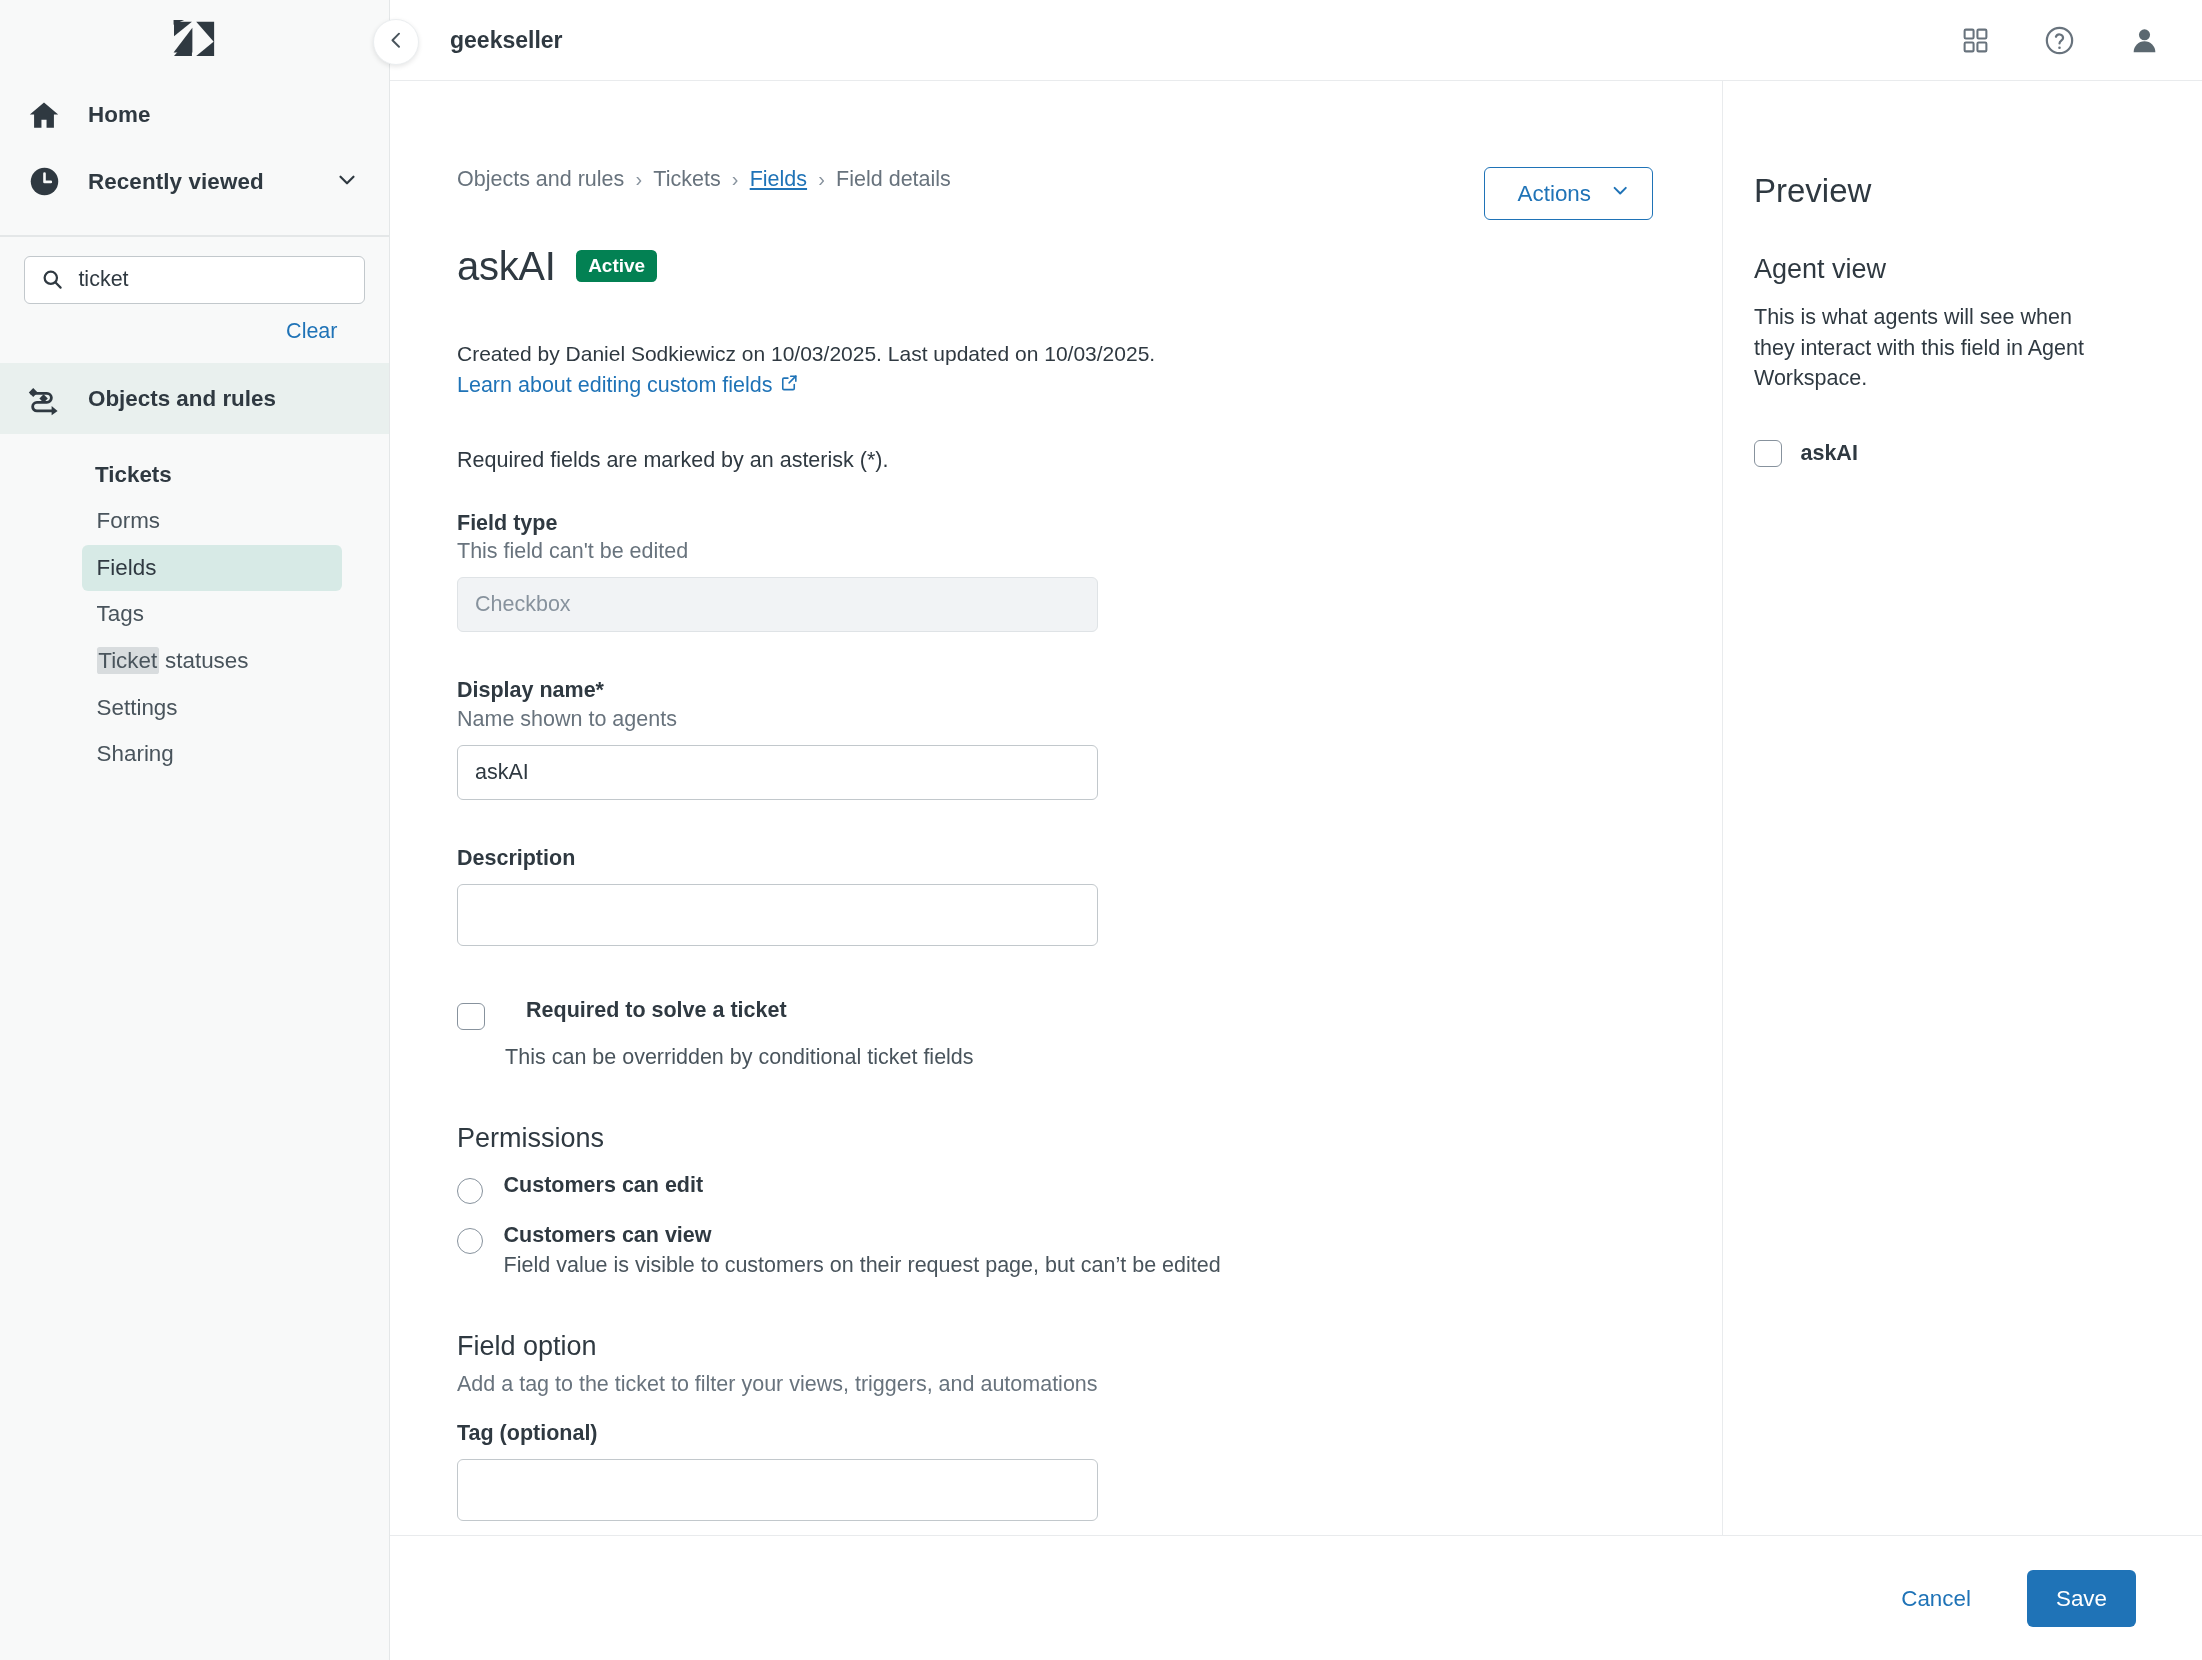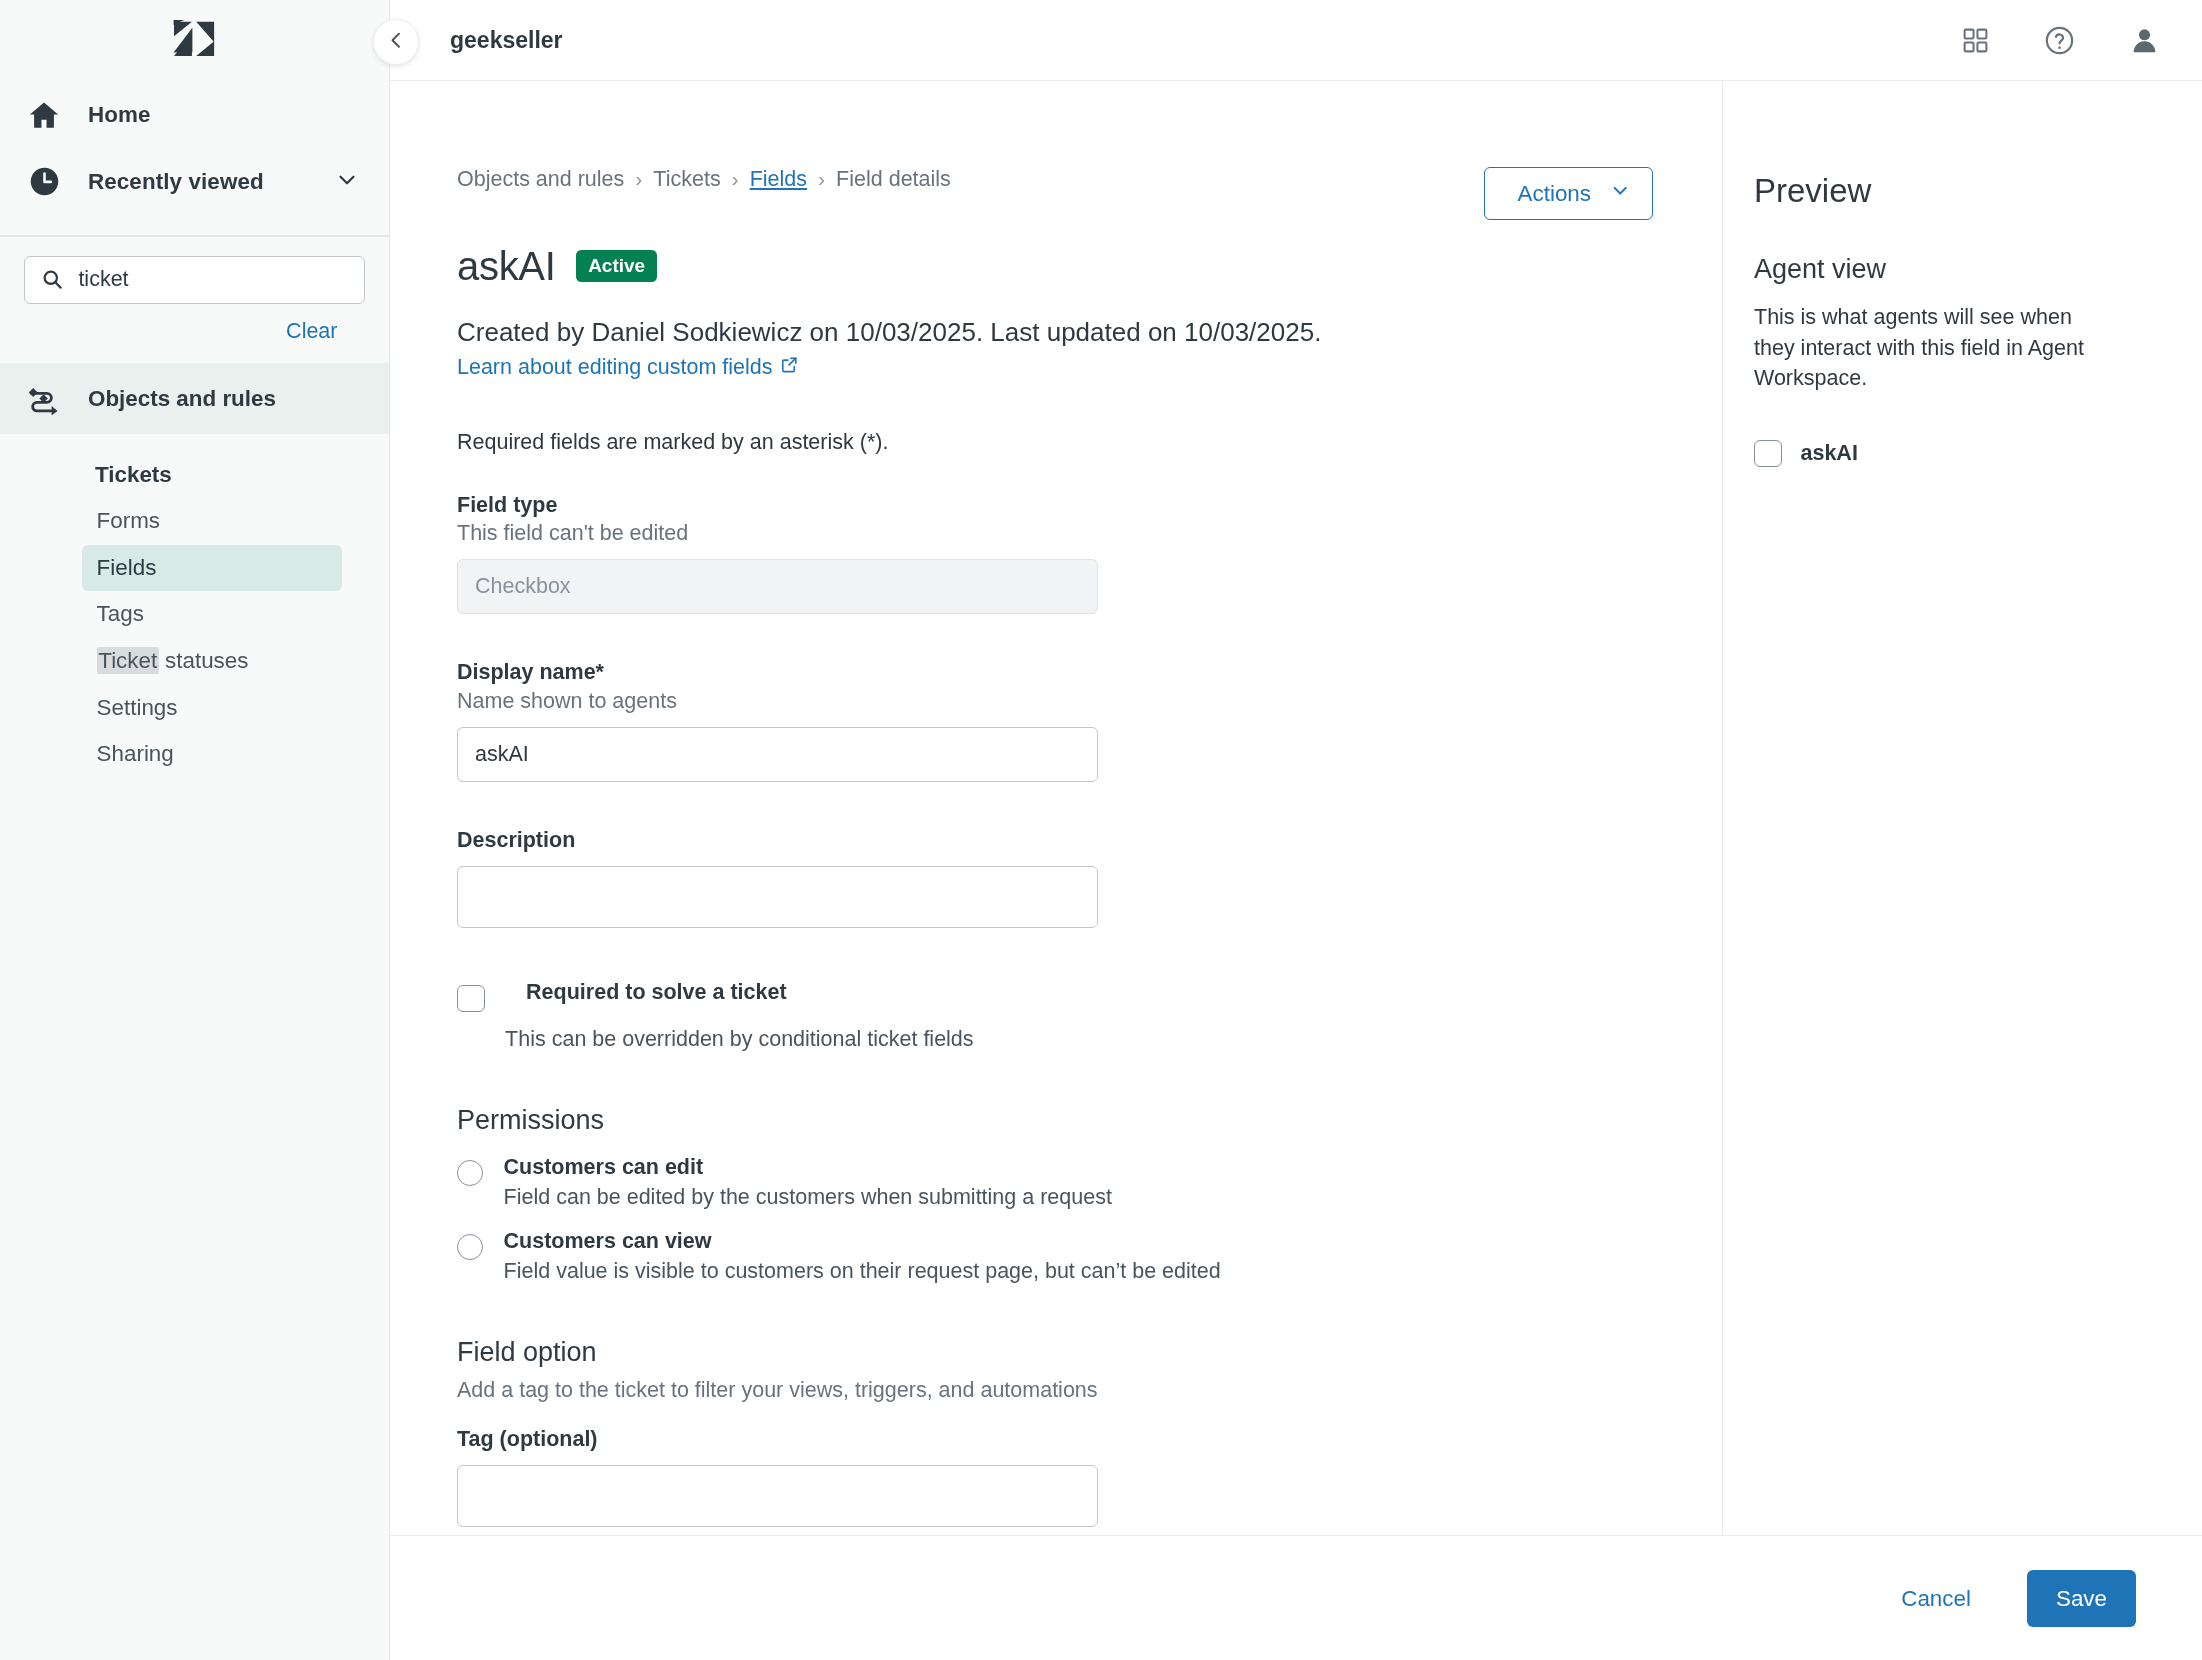--- a/index.html
+++ b/index.html
@@ -138,21 +138,21 @@
   .title-row { display:flex; align-items:center; gap: 20.6px; margin-top: 27.5px; }
   .page-title { font-size: 40px; font-weight: 400; color: #2f3941; letter-spacing: -0.3px; line-height: 1; }
   .badge {
     background: #038153; color: #fff;
     font-size: 19px; font-weight: 700;
     border-radius: 5.2px;
     padding: 6px 12px 6.9px 12px;
     line-height: 1;
   }
 
-  .meta-line { font-size: 26px; color: #2f3941; margin-top: 4px; }
+  .meta-line { font-size: 21px; color: #2f3941; margin-top: 29px; }
   .learn-link { font-size: 21.5px; color: #1f73b7; margin-top: 6.9px; display:inline-flex; align-items:center; gap: 7.7px; cursor:pointer; }
 
   .actions-btn {
     position: absolute; right: 69px; top: 86px;
     border: 1.7px solid #1f73b7; color: #1f73b7;
     border-radius: 6px;
     height: 53px; min-width: 169px;
     display:flex; align-items:center; justify-content:center; gap: 18px;
     font-size: 22.4px;
     background: #fff;
@@ -427,21 +427,20 @@
               </div>
             </div>
 
             <div class="sec-head">Permissions</div>
 
 
             <div class="radio-row">
               <span class="radio"></span>
               <div>
                 <div class="radio-main">Customers can edit</div>
-                <div class="radio-sub">Field can be edited by the customers when submitting a request</div>
               </div>
             </div>
 
             <div class="radio-row">
               <span class="radio"></span>
               <div>
                 <div class="radio-main">Customers can view</div>
                 <div class="radio-sub">Field value is visible to customers on their request page, but can’t be edited</div>
               </div>
             </div>

